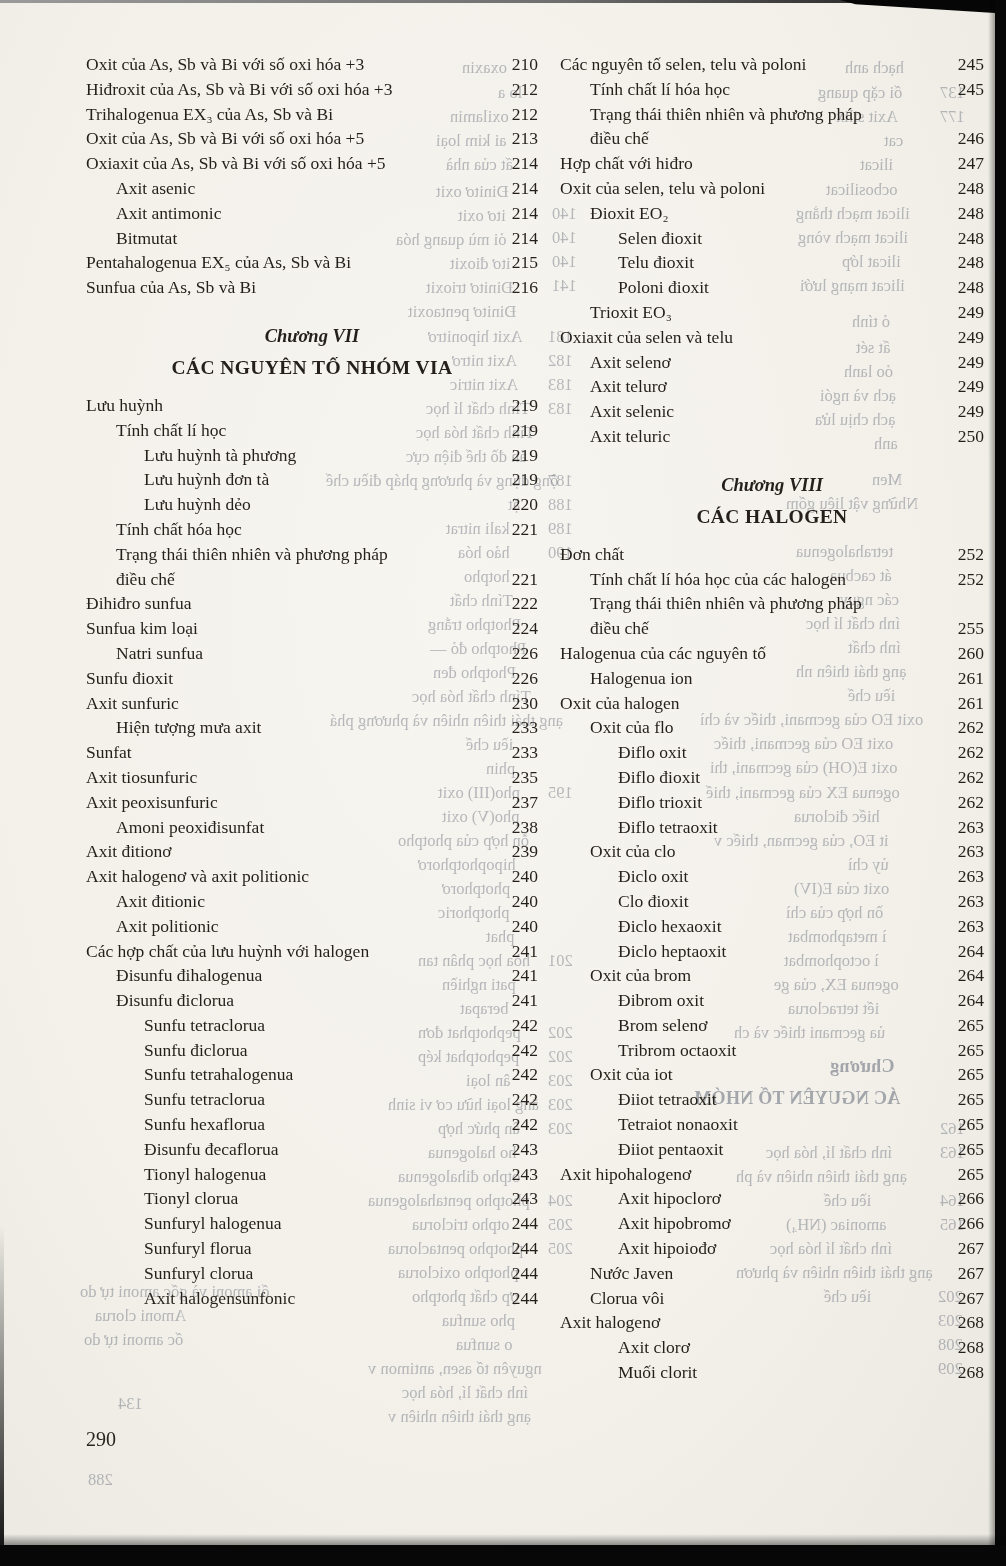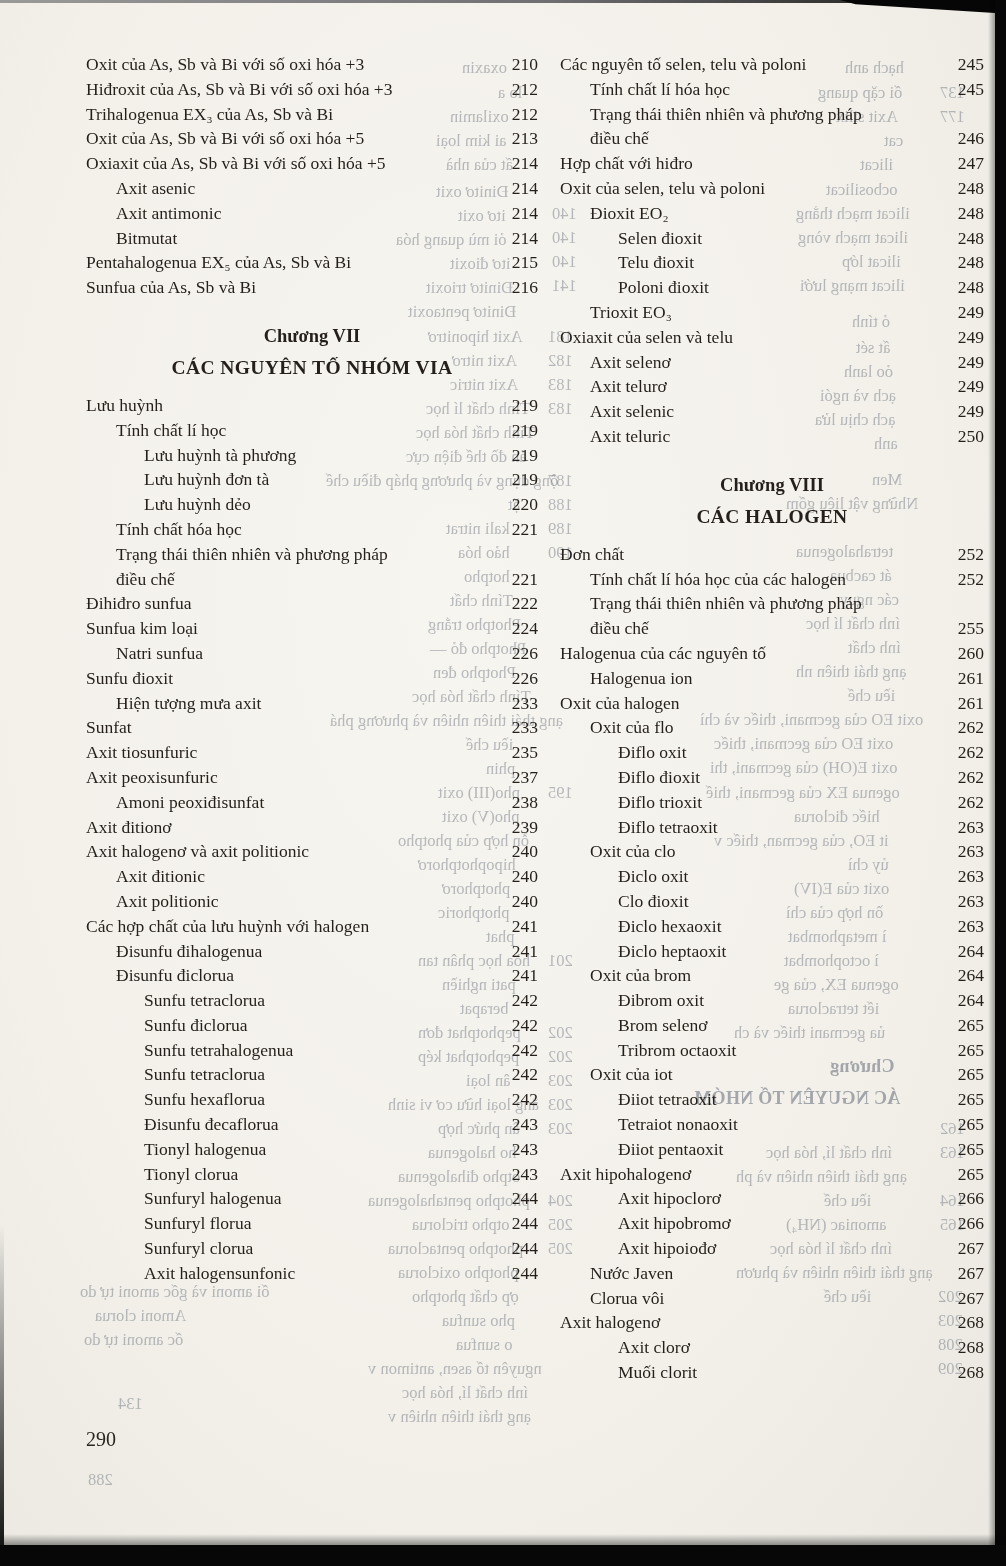--- a/index.html
+++ b/index.html
@@ -21,21 +21,21 @@
   .col-right { left:560px; width:424px; }
   .row {
     display:flex; align-items:baseline;
     line-height:24.8px; font-size:17.5px; color:#241f1a;
   }
   .row .t { white-space:nowrap; }
   .row .p { margin-left:auto; padding-left:8px; }
   .ind1 .t { padding-left:30px; }
   .ind2 .t { padding-left:58px; }
   .chapter { text-align:center; margin:26px 0 14px; color:#241f1a; }
-  .ch-label { font-weight:bold; font-size:18.5px; margin-bottom:10px; }
+  .ch-label { font-style:italic; font-weight:bold; font-size:18.5px; margin-bottom:10px; }
   .ch-title { font-weight:bold; font-size:19.5px; letter-spacing:.4px; }
   
   .bleed {
     position:absolute;
     transform:scaleX(-1);
     color:rgba(110,118,130,0.48);
     font-size:16.5px;
     white-space:nowrap;
     pointer-events:none;
   }
@@ -305,20 +305,24 @@
         <span class="p">224</span>
       </div>
       <div class="row ind1">
         <span class="t">Natri sunfua</span>
         <span class="p">226</span>
       </div>
       <div class="row ind0">
         <span class="t">Sunfu đioxit</span>
         <span class="p">226</span>
       </div>
+      <div class="row ind0">
+        <span class="t">Axit sunfuric</span>
+        <span class="p">230</span>
+      </div>
       <div class="row ind1">
         <span class="t">Hiện tượng mưa axit</span>
         <span class="p">233</span>
       </div>
       <div class="row ind0">
         <span class="t">Sunfat</span>
         <span class="p">233</span>
       </div>
       <div class="row ind0">
         <span class="t">Axit tiosunfuric</span>

